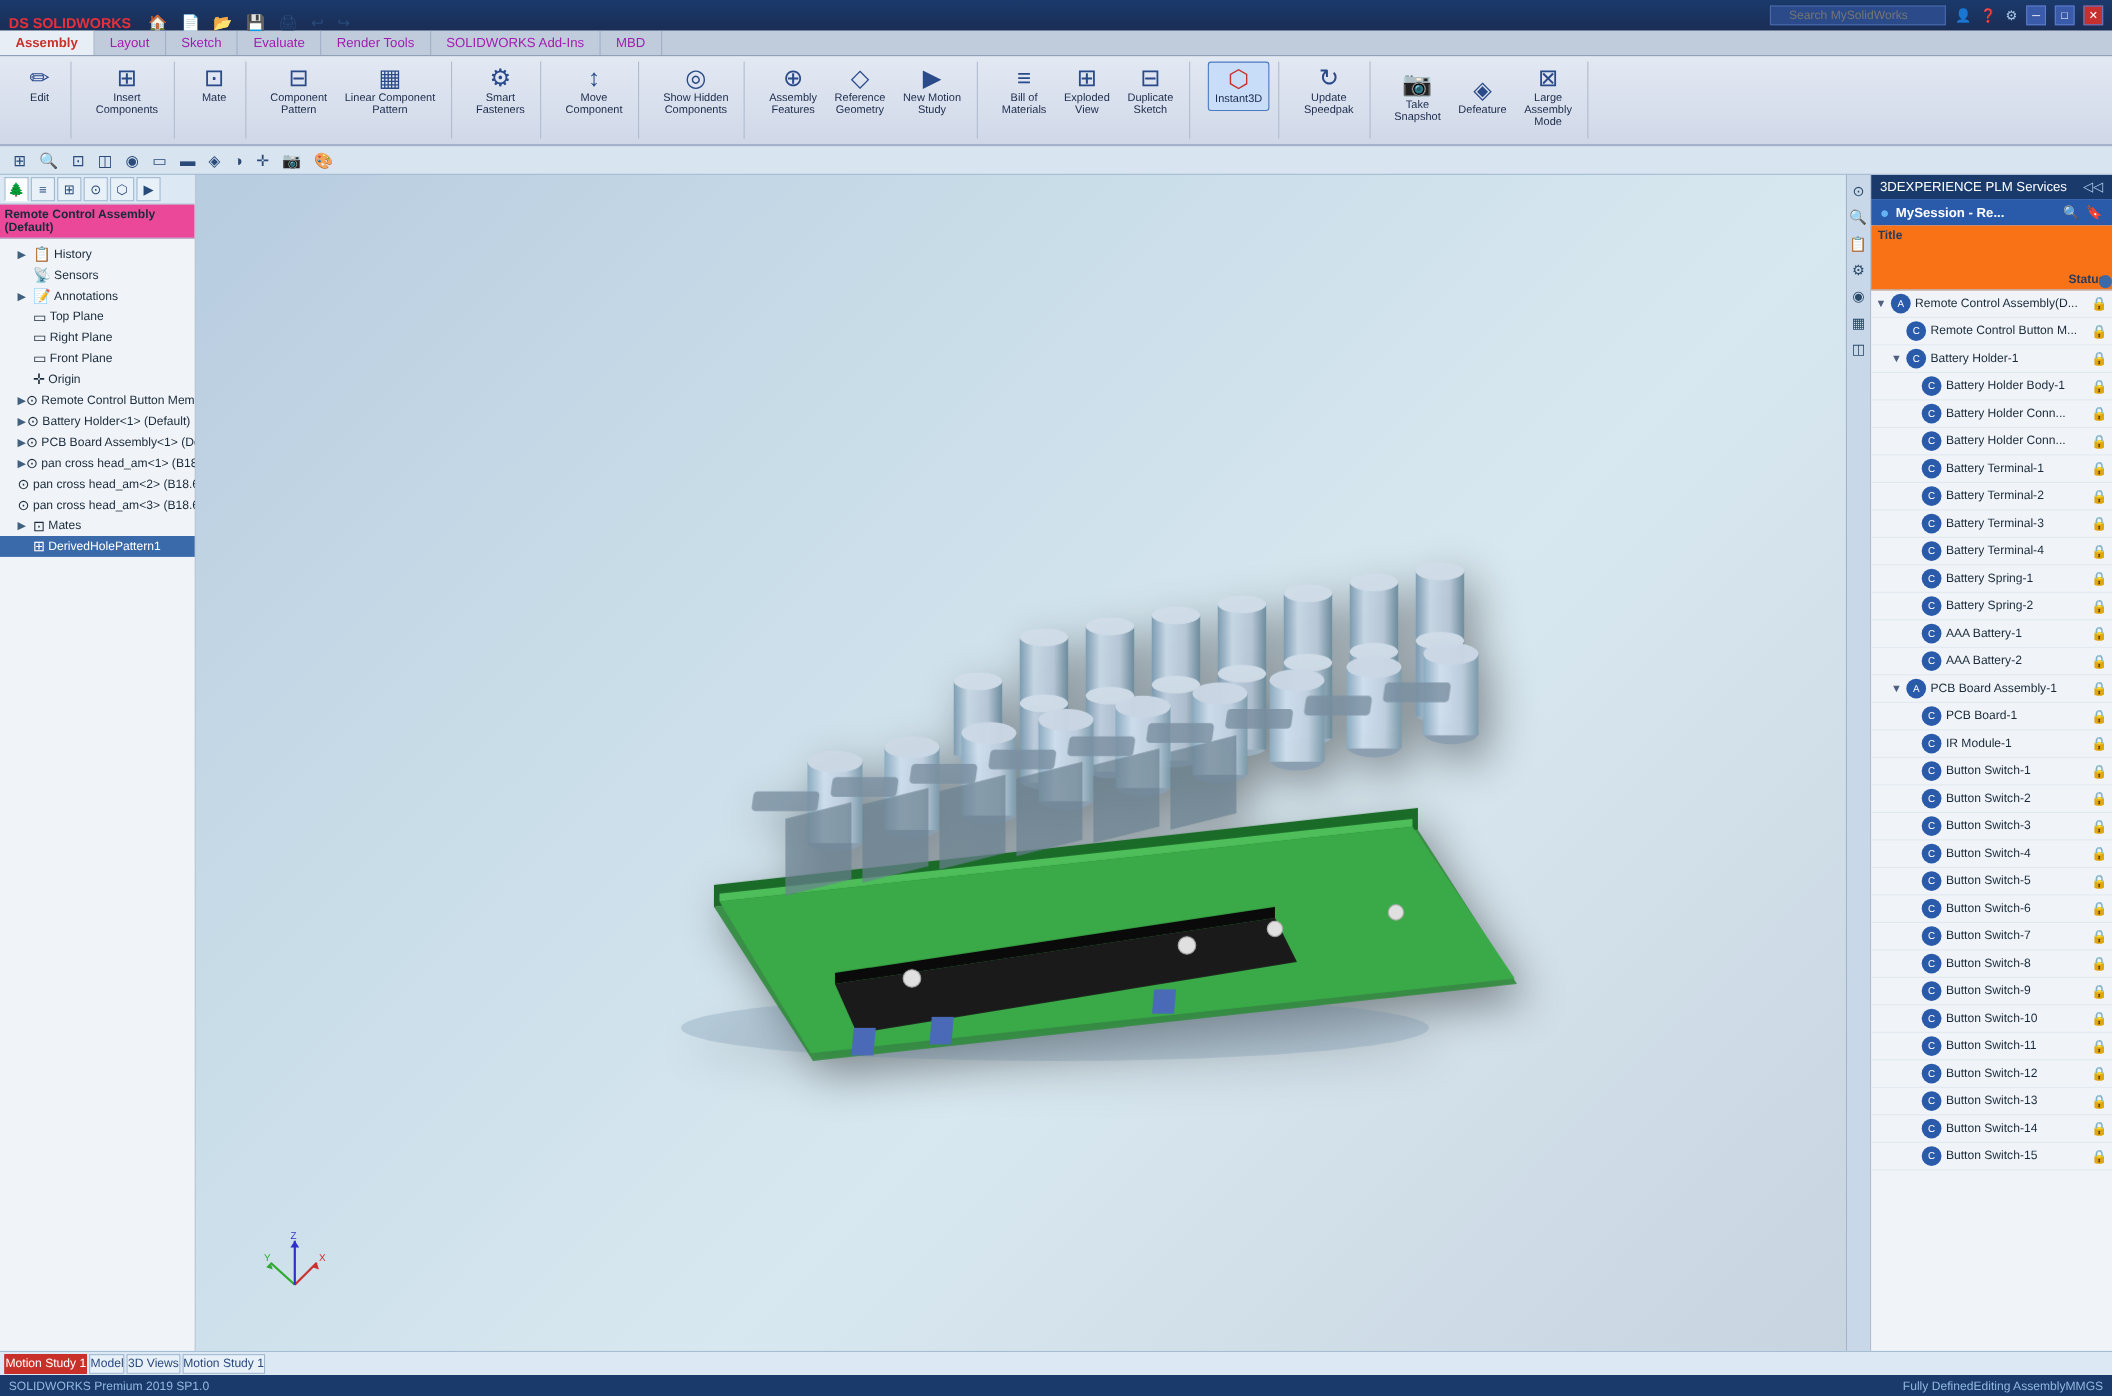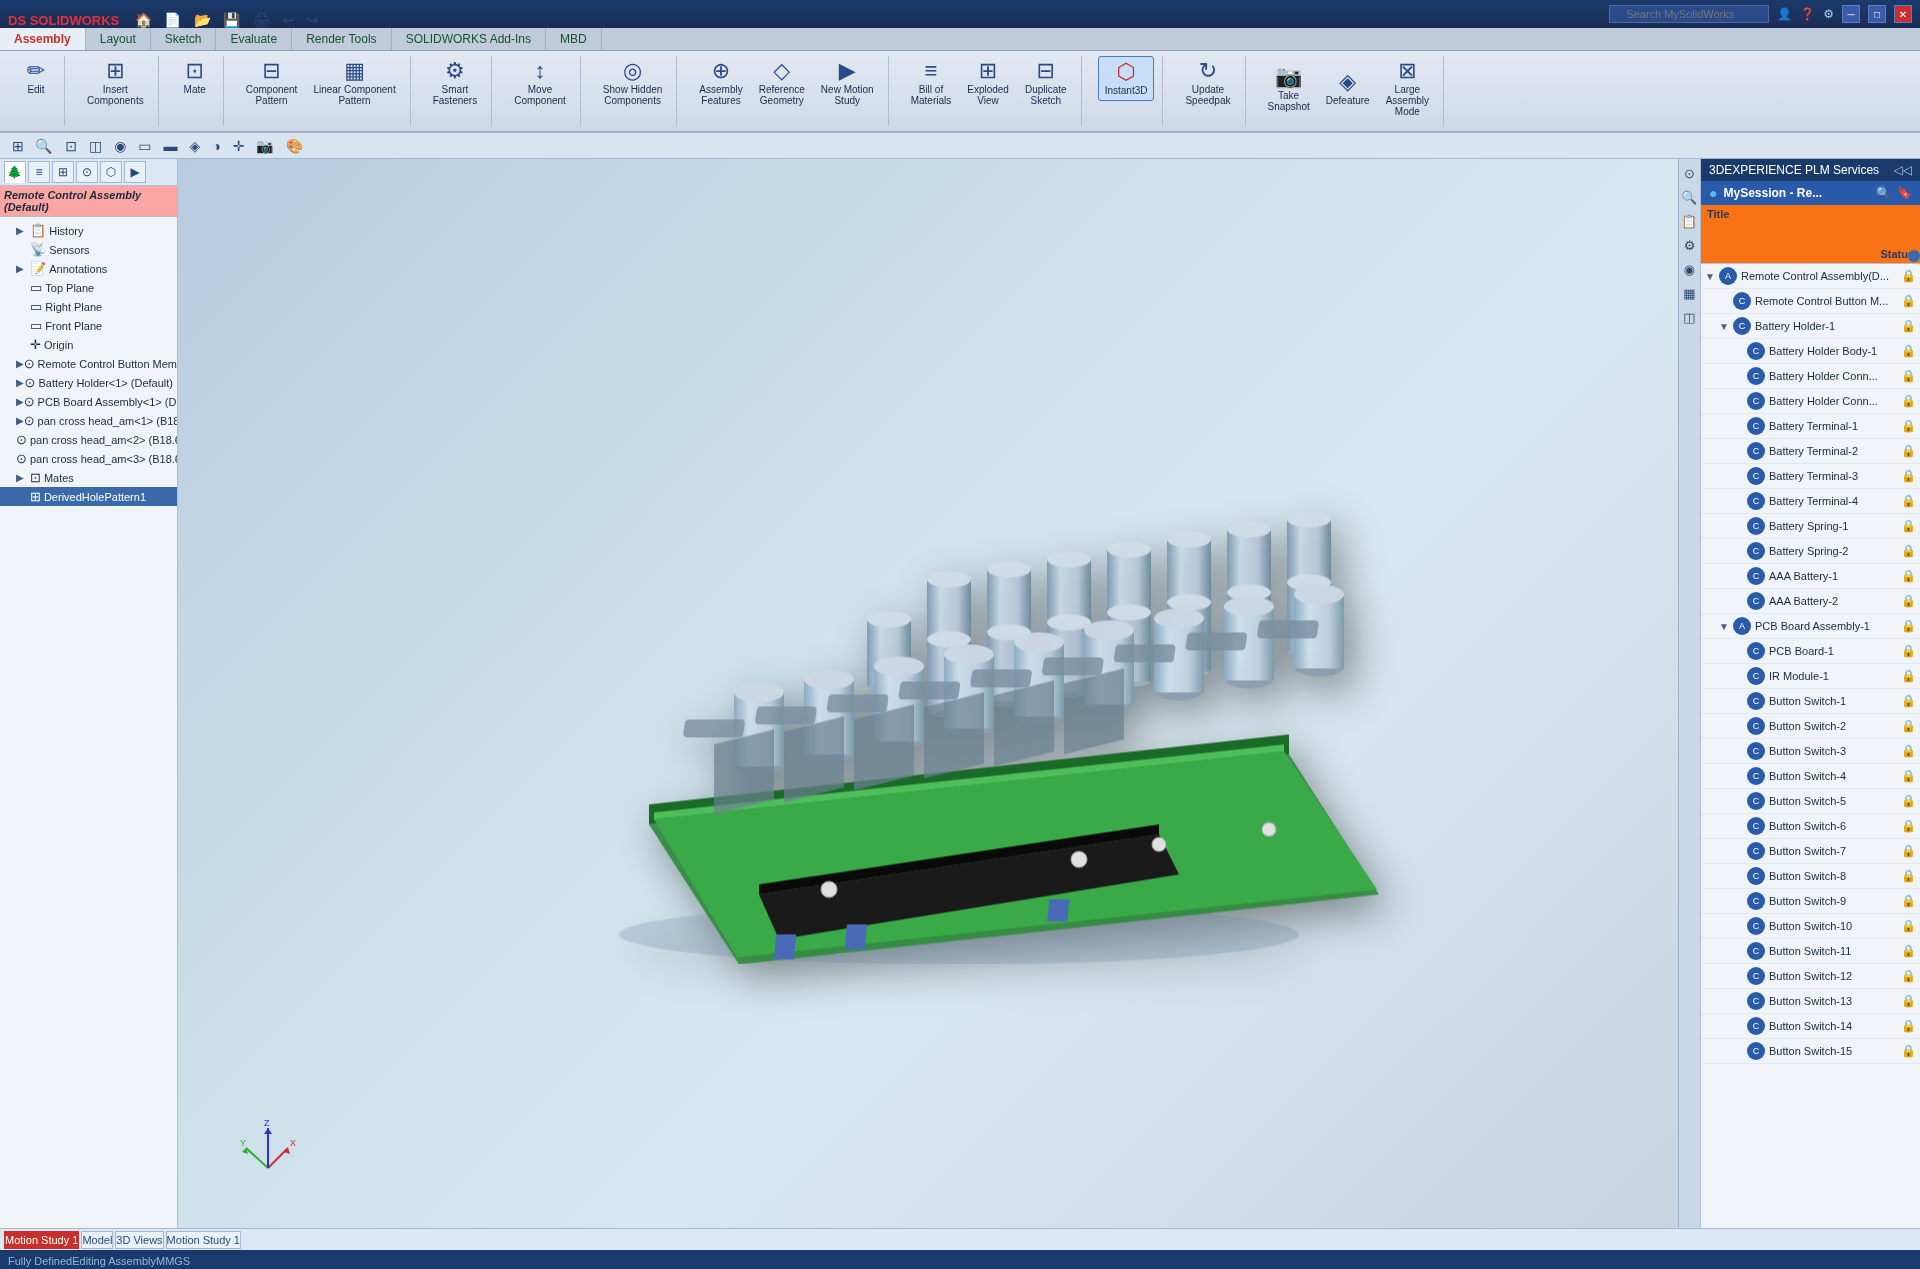--- a/index.html
+++ b/index.html
@@ -52,21 +52,21 @@
       border-bottom: 2px solid #a0b0c8;
     }
     #ribbon-tabs {
       display: flex;
       background: #c0ccdc;
       border-bottom: 1px solid #90a0b8;
     }
     .ribbon-tab {
       padding: 4px 14px;
       font-size: 12px;
-      color: #14532d;
+      color: #a21caf;
       cursor: pointer;
       border-right: 1px solid #a0b0c8;
     }
     .ribbon-tab.active {
       background: #e8eef6;
       color: #c8302a;
       font-weight: bold;
     }
     #ribbon-content {
       display: flex;
@@ -492,21 +492,21 @@
 
   <div id="left-panel">
     <div id="left-panel-tabs">
       <div class="left-tab active">🌲</div>
       <div class="left-tab">≡</div>
       <div class="left-tab">⊞</div>
       <div class="left-tab">⊙</div>
       <div class="left-tab">⬡</div>
       <div class="left-tab">▶</div>
     </div>
-    <div style="padding:3px 4px; font-size:11px; font-weight:bold; color:#1a2a3a; background:#fca5a5; border-bottom:1px solid #b0c0d8;font-style:italic;">
+    <div style="padding:3px 4px; font-size:11px; font-weight:bold; color:#1a2a3a; background:#ec4899; border-bottom:1px solid #b0c0d8;">
       <span>Remote Control Assembly (Default)</span>
     </div>
     <div id="tree-panel">
       <div class="tree-item indent1">
         <span class="expand">▶</span>
         <span class="item-icon">📋</span>
         <span>History</span>
       </div>
       <div class="tree-item indent1">
         <span class="expand"> </span>
@@ -992,18 +992,19 @@
 </div>
 
 <div id="bottom-tabs">
   <div class="bottom-tab active">Motion Study 1</div>
   <div class="bottom-tab">Model</div>
   <div class="bottom-tab">3D Views</div>
   <div class="bottom-tab">Motion Study 1</div>
 </div>
 
 <div id="status-bar">
+  <span class="status-left">SOLIDWORKS Premium 2019 SP1.0</span>
   <div class="status-right">
     <span>Fully Defined</span>
     <span>Editing Assembly</span>
     <span>MMGS</span>
   </div>
 </div>
 
 </body></html>

